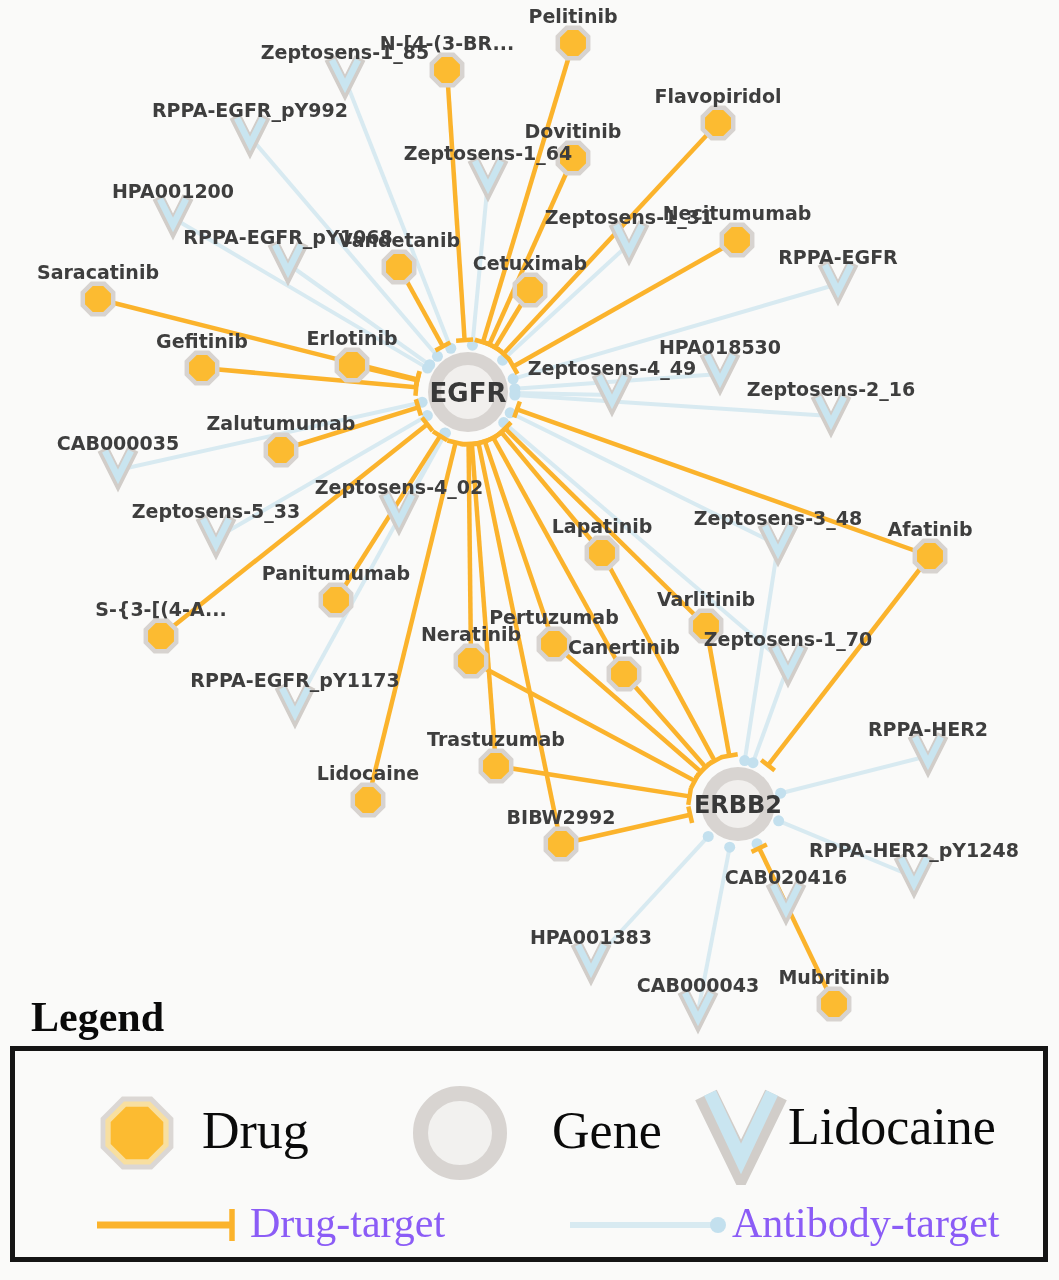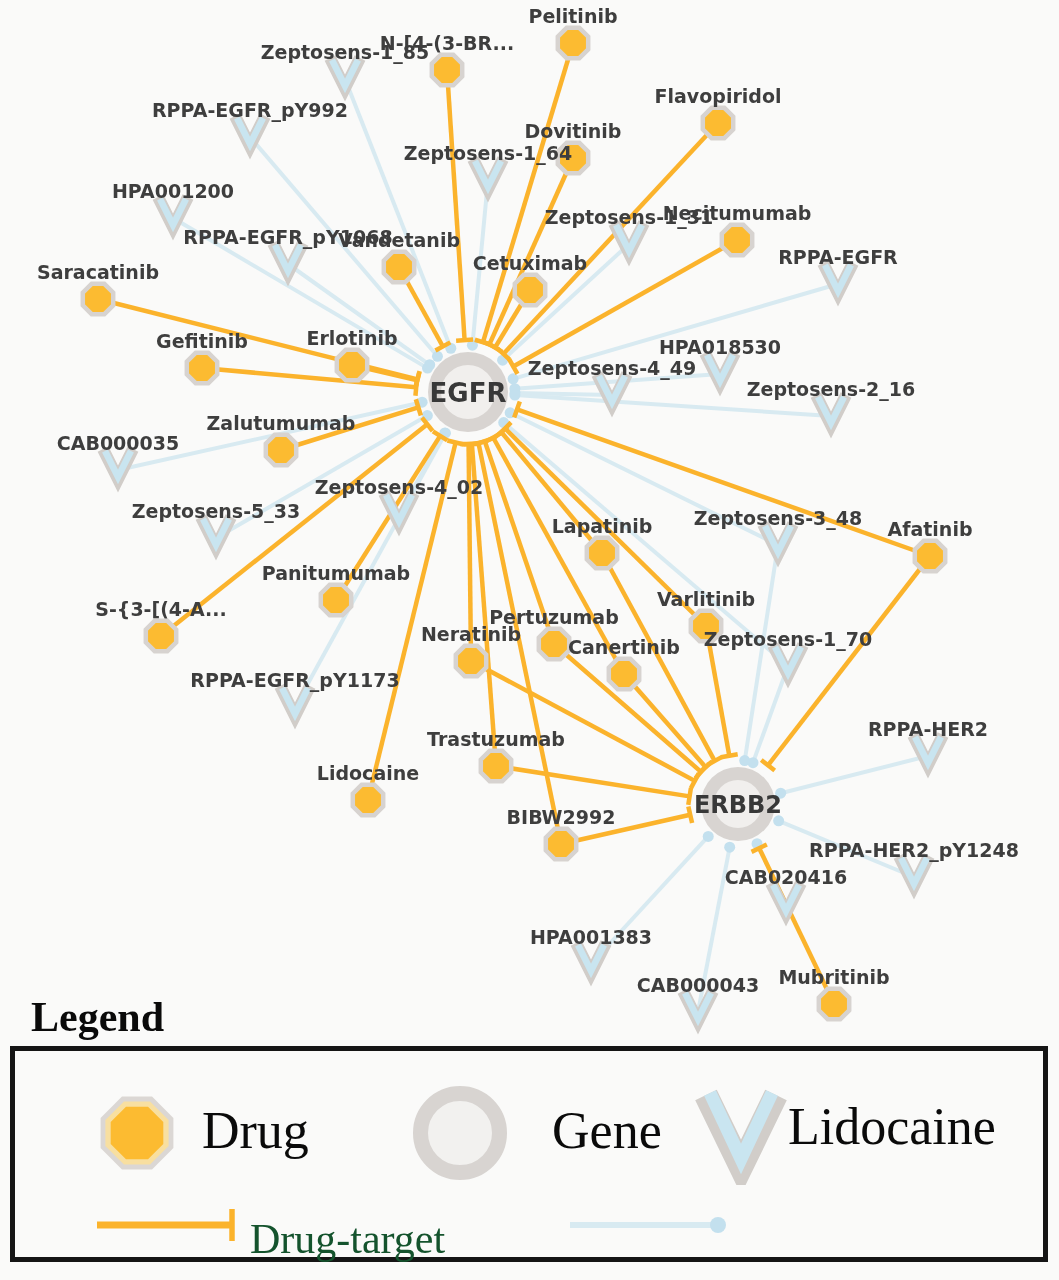--- a/index.html
+++ b/index.html
@@ -23,21 +23,21 @@
     border:15px solid #D8D4D1;border-radius:50%;background:#F2F1EF;box-sizing:border-box;
   }
   .legend-item-label{
     position:absolute;transform:translateY(-54%);
     font-family:"Liberation Serif","DejaVu Serif",serif;
     font-size:52px;color:#0a0a0a;white-space:nowrap;
   }
   .legend-edge-label{
     position:absolute;transform:translateY(-52%);
     font-family:"Liberation Serif","DejaVu Serif",serif;
-    font-size:42px;color:#14532d;white-space:nowrap;margin-top:16px;
+    font-size:42px;color:#8b5cf6;white-space:nowrap;
   }
 </style>
 </head>
 <body>
 
 <div class="stage">
 
   <svg id="network" width="1059" height="1280" viewBox="0 0 1059 1280">
       <g>
         <line x1="345" y1="79" x2="450.8100146381938" y2="348.25637871345253" stroke="#D8EAF1" stroke-width="4"></line>
@@ -487,14 +487,15 @@
   <svg class="legend-icon" style="left:95px;top:1203px" width="150" height="44">
     <line x1="2" y1="22" x2="137" y2="22" stroke="#FBB32C" stroke-width="7"></line>
     <line x1="137" y1="6" x2="137" y2="38" stroke="#FBB32C" stroke-width="5.5"></line>
   </svg>
   <span class="legend-edge-label" style="left:250px;top:1224px">Drug-target</span>
 
   <svg class="legend-icon" style="left:568px;top:1203px" width="166" height="44">
     <line x1="2" y1="22" x2="148" y2="22" stroke="#D8EAF1" stroke-width="6"></line>
     <circle cx="150" cy="22" r="8" fill="#C3E0EE"></circle>
   </svg>
+  <span class="legend-edge-label" style="left:732px;top:1224px">Antibody-target</span>
 
 </div>
 
 </body></html>

